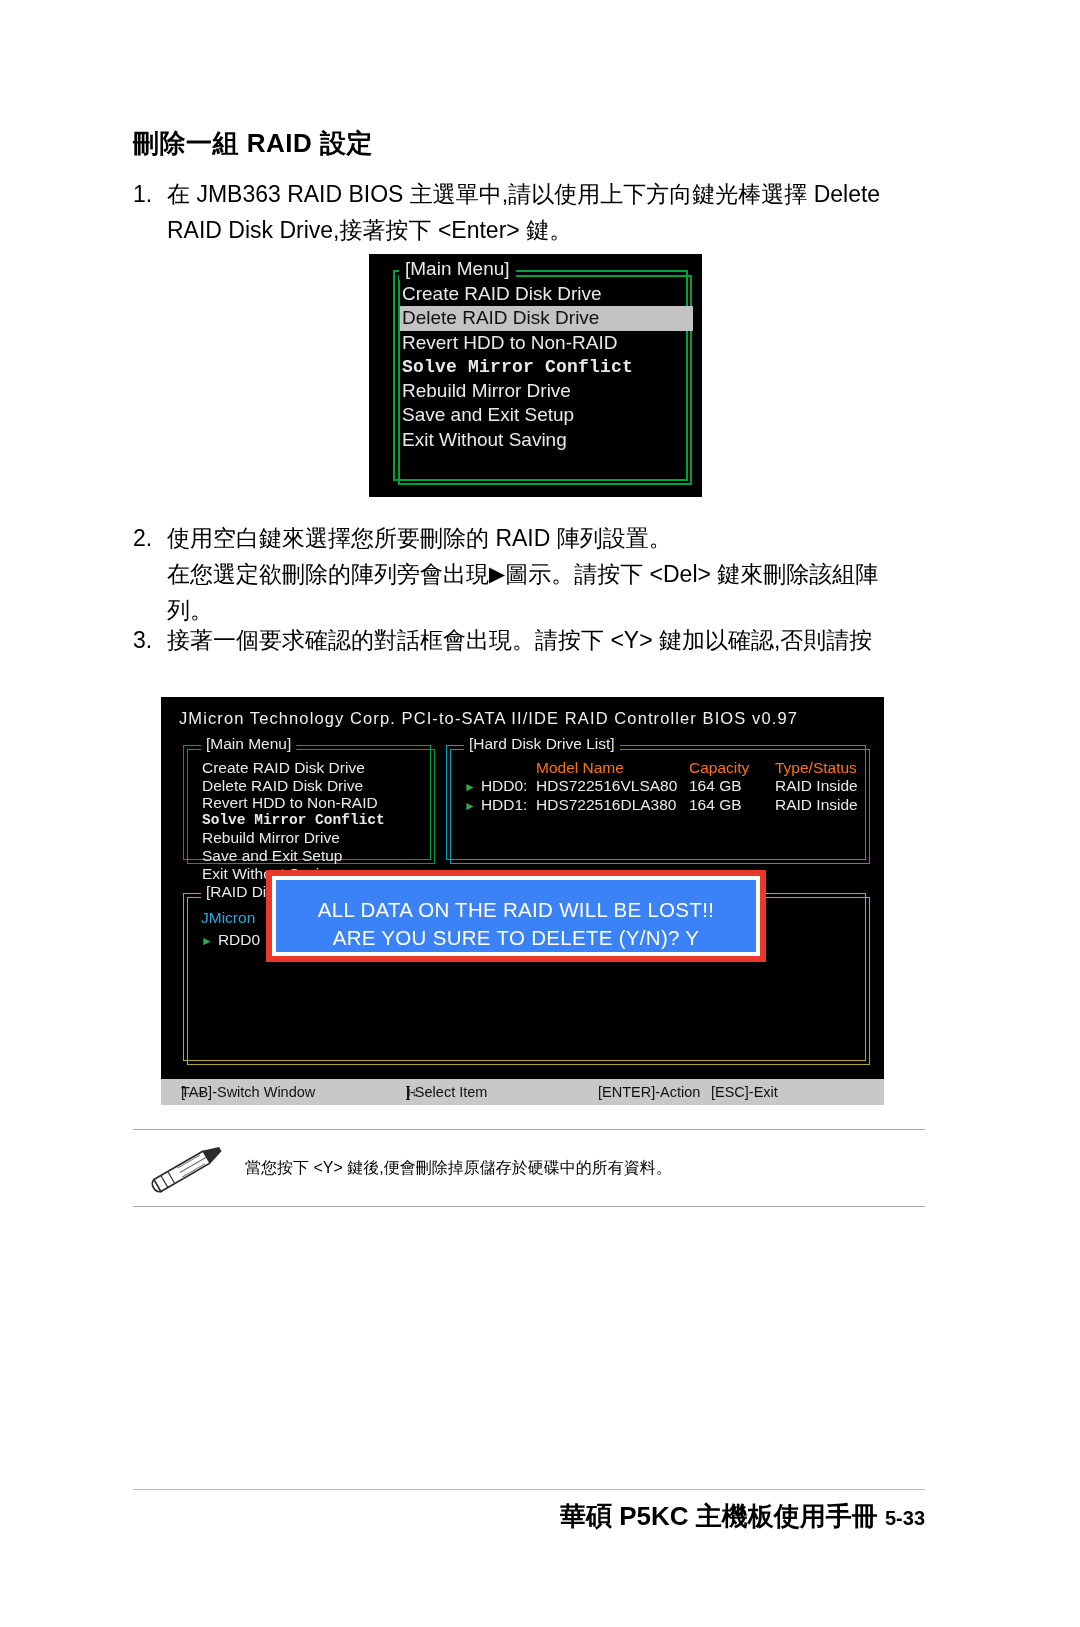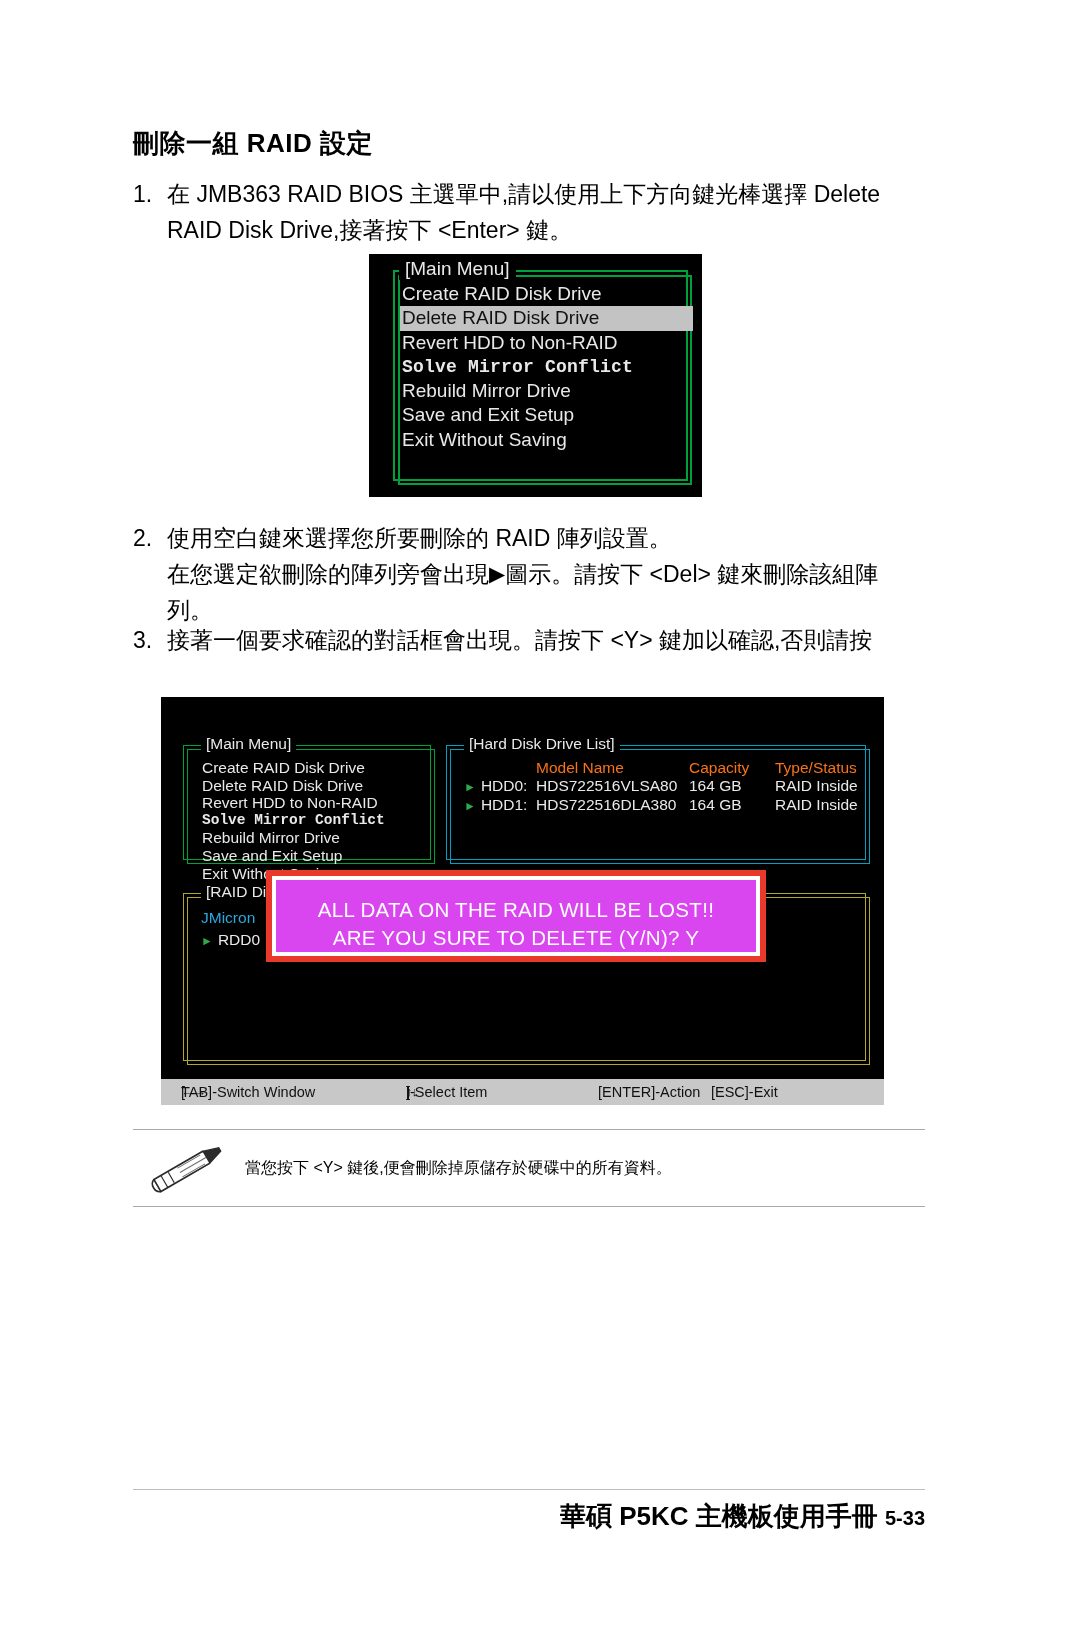--- a/index.html
+++ b/index.html
@@ -118,21 +118,21 @@
     position:absolute; left:18px; top:16px; z-index:3;
     font-size:15.5px; line-height:17.6px; white-space:nowrap;
   }
   .raid-inner .hd{ color:#2aa8e0; }
   .raid-row{ display:flex; color:#e9e9e9; margin-top:4px;}
   .r-tag{ width:80px; }
 
   
   .dialog{
     position:absolute; left:105px; top:173px; width:500px; height:92px;
-    background:#d946ef; z-index:30;
+    background:#3b82f6; z-index:30;
     border:6px solid #e8392b;
     box-shadow:inset 0 0 0 4px #ffffff;
   }
   .dialog .dtxt{
     position:absolute; left:0; right:0; top:20px;
     text-align:center; color:#ffffff;
     font-size:20.5px; line-height:28px; letter-spacing:0.3px;
   }
 
   
@@ -212,20 +212,21 @@
 
   <div class="step" id="step3">
     <div class="step-num">3.</div>
     <div class="step-body">
       <span class="cont">接著一個要求確認的對話框會出現。請按下 &lt;Y&gt; 鍵加以確認,否則請按</span>
     </div>
   </div>
 
   <div class="bios2">
 
+    <div class="b2-header">JMicron Technology Corp. PCI-to-SATA II/IDE RAID Controller BIOS v0.97</div>
 
     <div class="panel" id="menuPanel">
       <div class="dbl"></div>
       <div class="ptitle">[Main Menu]</div>
       <div class="items">
         <div>Create RAID Disk Drive</div>
         <div>Delete RAID Disk Drive</div>
         <div>Revert HDD to Non-RAID</div>
         <div class="mirror">Solve Mirror Conflict</div>
         <div>Rebuild Mirror Drive</div>

